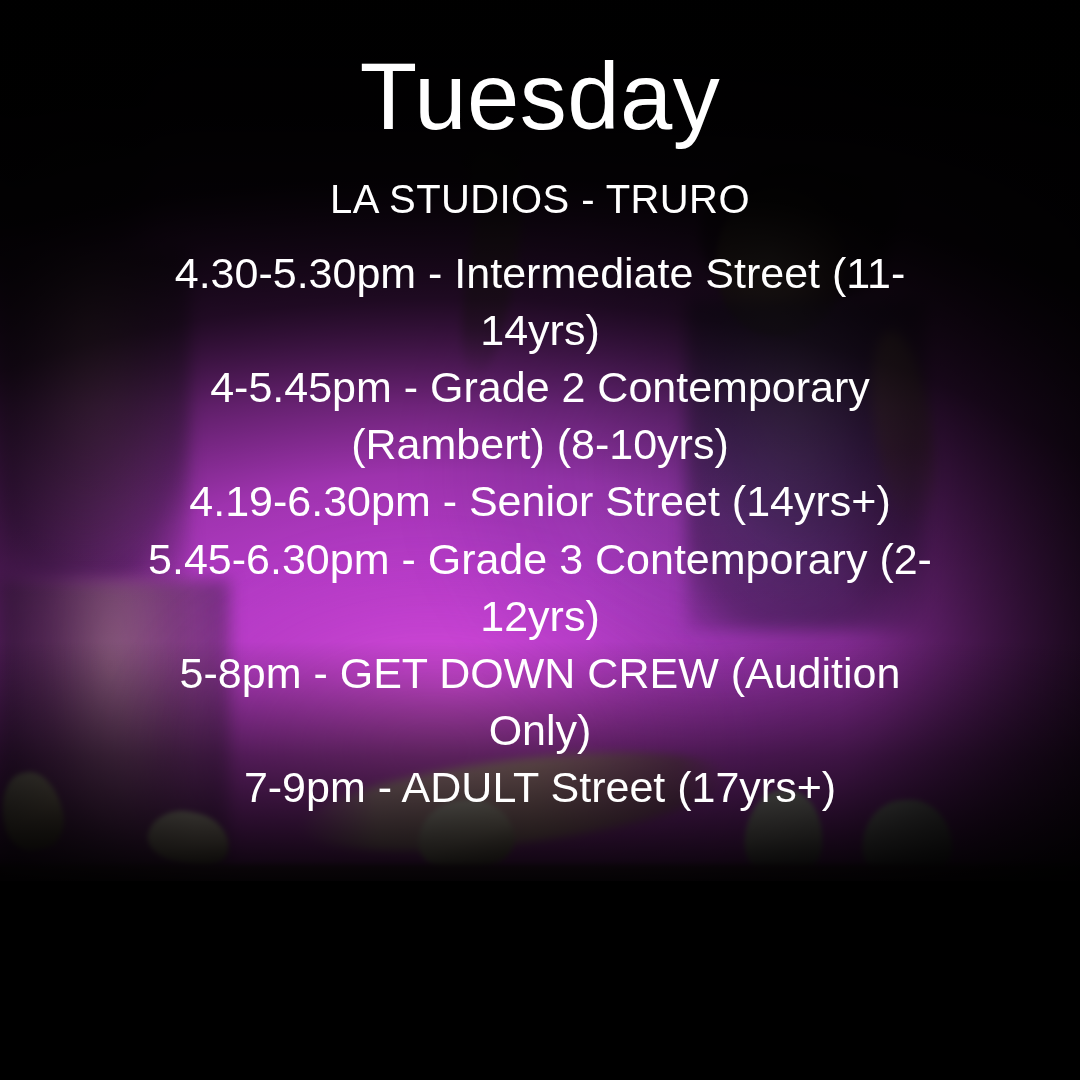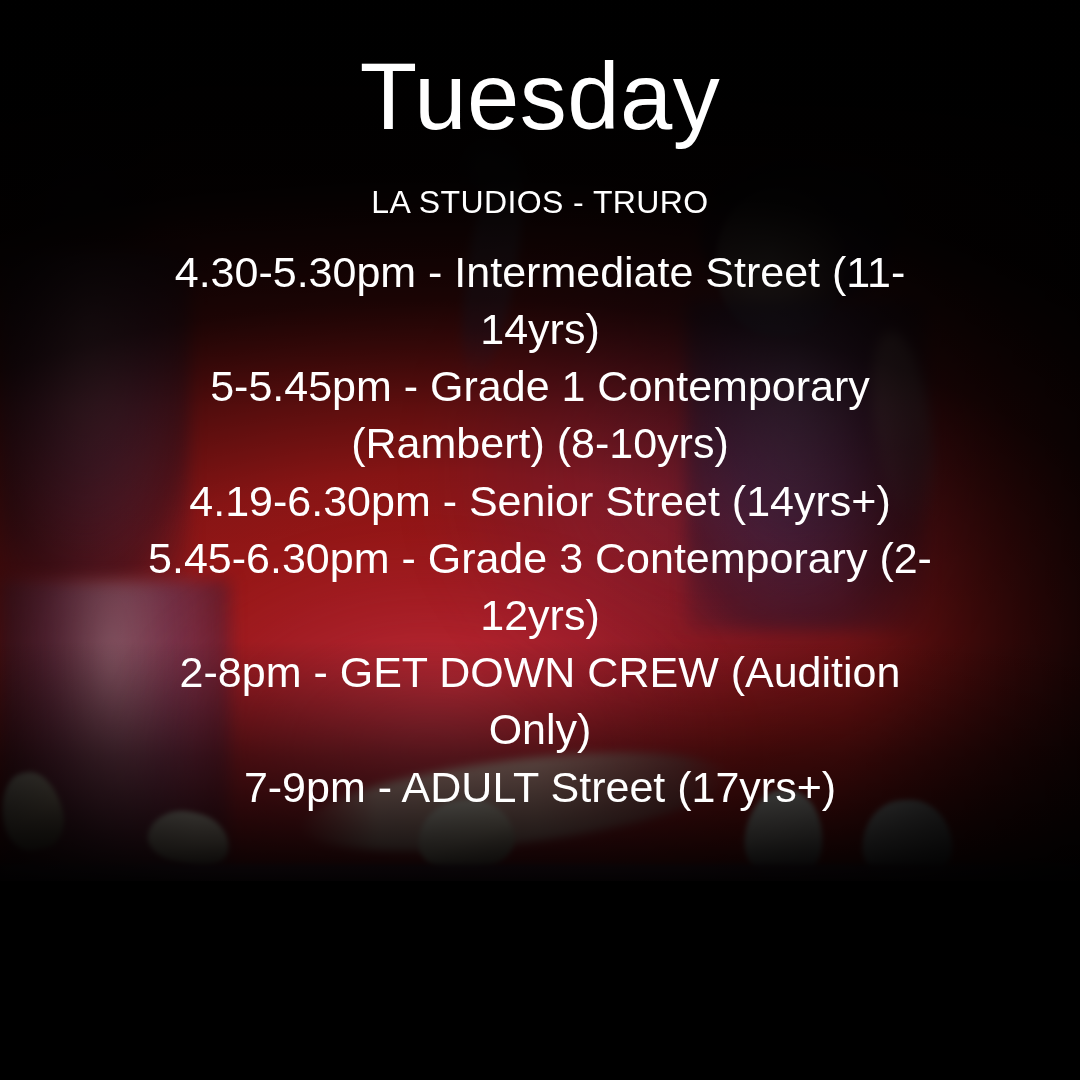--- a/index.html
+++ b/index.html
@@ -8,21 +8,21 @@
     width: 1080px;
     height: 1080px;
     background: #000;
     overflow: hidden;
   }
 
   #poster {
     position: relative;
     width: 1080px;
     height: 881px;
-    background: #b91c1c;
+    background: #d946ef;
     font-family: "Liberation Sans", sans-serif;
     overflow: hidden;
   }
 
   
   .photo {
     position: absolute;
     inset: 0;
     overflow: hidden;
   }
@@ -192,22 +192,22 @@
   .title {
     margin-top: 48px;
     font-size: 94px;
     font-weight: 300;
     letter-spacing: 0.5px;
     line-height: 1.05;
     color: #ffffff;
   }
 
   .venue {
-    margin-top: 38px;
-    font-size: 32px;
+    margin-top: 30px;
+    font-size: 40px;
     font-weight: 400;
     letter-spacing: 0.4px;
     line-height: 1.1;
     color: #ffffff;
   }
 
   .classes {
     margin-top: 24px;
     width: 800px;
     font-size: 43px;
@@ -264,21 +264,21 @@
   </div>
 
   <div class="content">
 
     <div class="title">Tuesday</div>
 
     <div class="venue">LA STUDIOS - TRURO</div>
 
     <div class="classes">
       <span class="class-line">4.30-5.30pm - Intermediate Street (11-14yrs)</span>
-      <span class="class-line">5-5.45pm - Grade 1 Contemporary (Rambert) (8-10yrs)</span>
+      <span class="class-line">4-5.45pm - Grade 2 Contemporary (Rambert) (8-10yrs)</span>
       <span class="class-line">4.19-6.30pm - Senior Street (14yrs+)</span>
       <span class="class-line">5.45-6.30pm - Grade 3 Contemporary (2-12yrs)</span>
-      <span class="class-line">2-8pm - GET DOWN CREW (Audition Only)</span>
+      <span class="class-line">5-8pm - GET DOWN CREW (Audition Only)</span>
       <span class="class-line">7-9pm - ADULT Street (17yrs+)</span>
     </div>
 
   </div>
 </div>
 
 </body></html>

